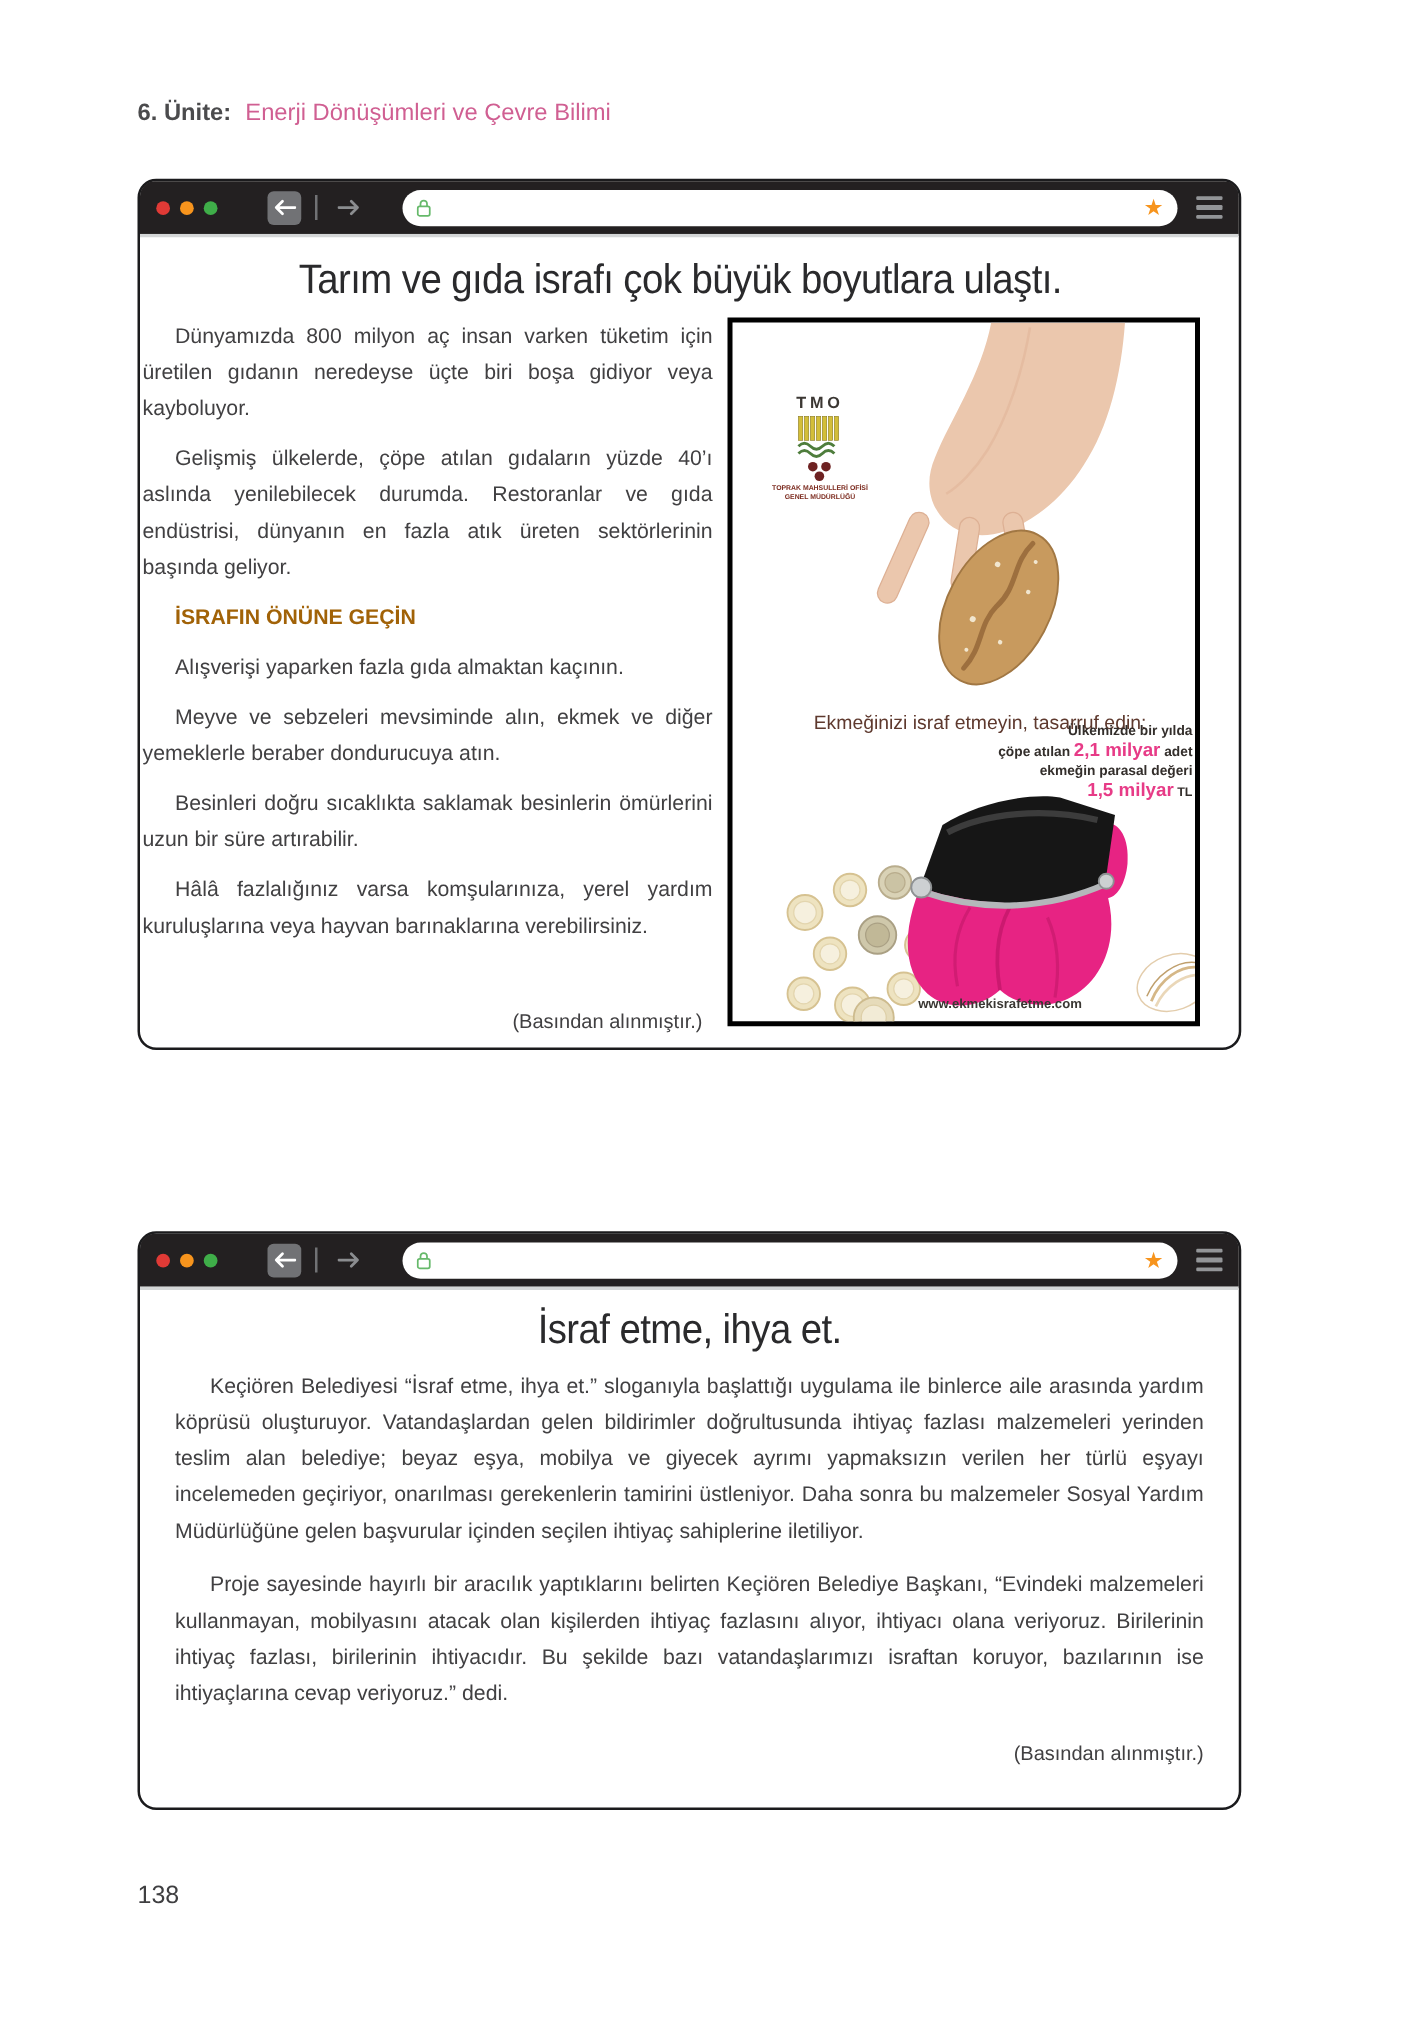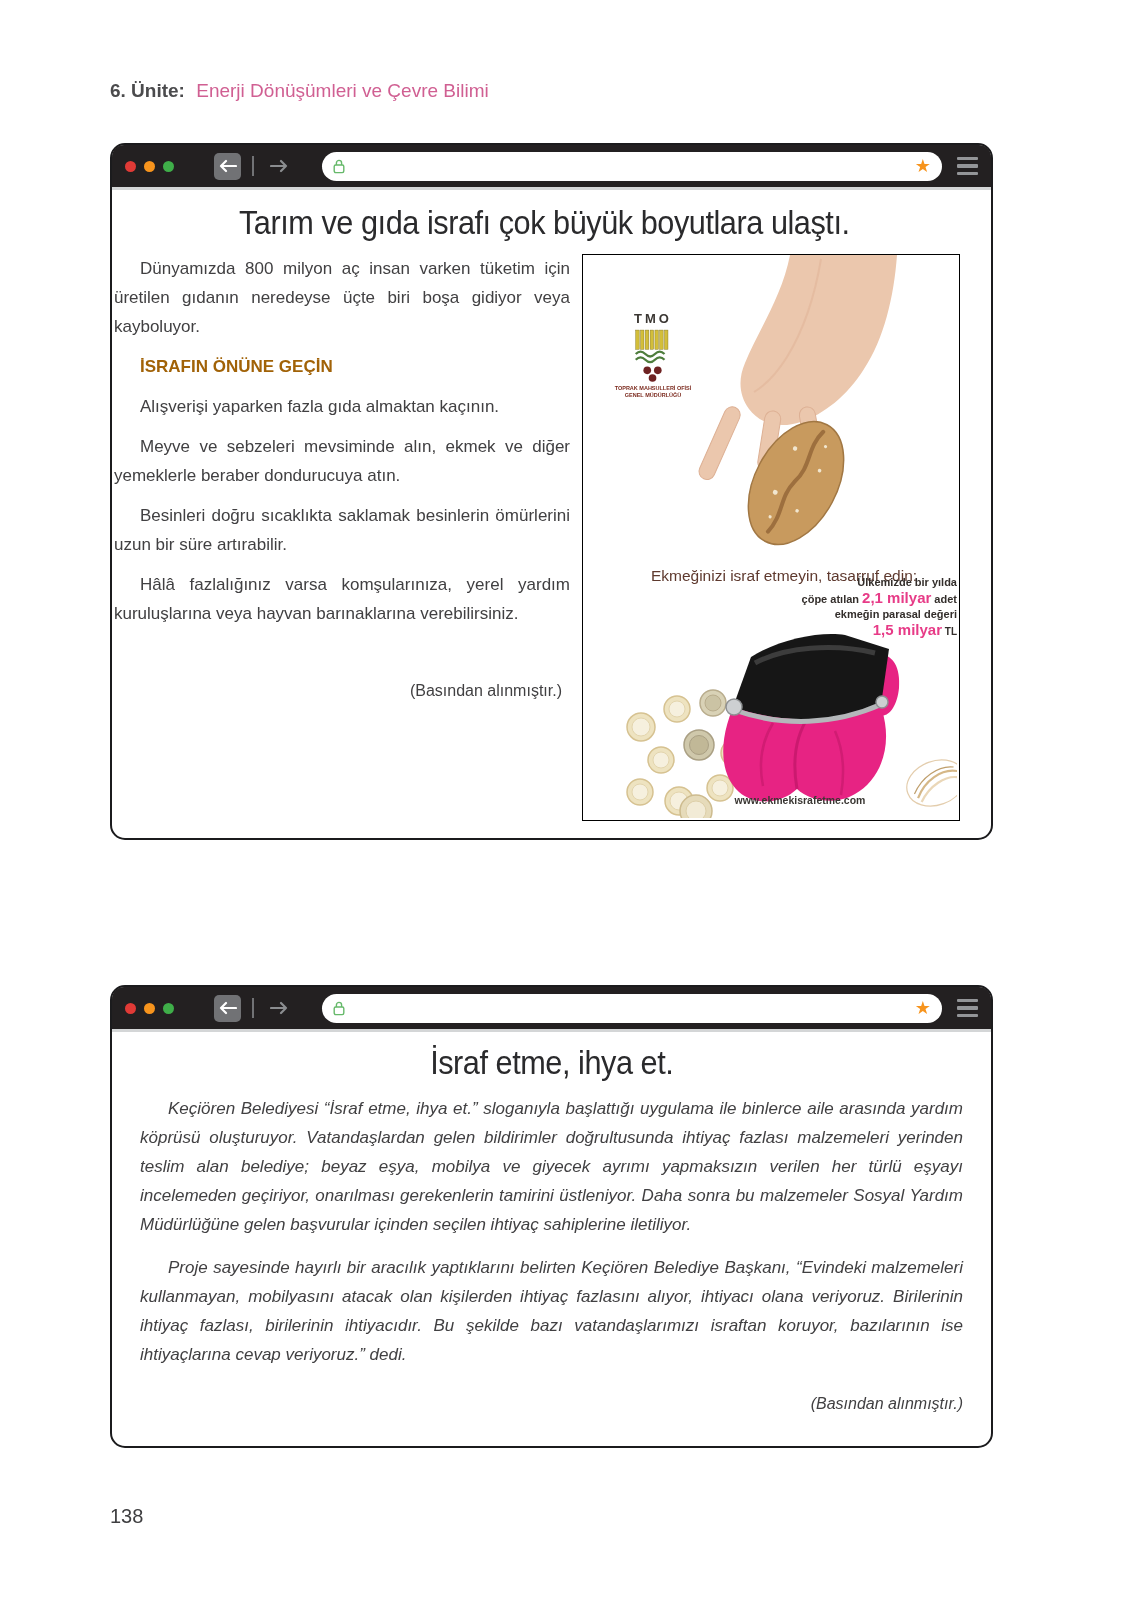--- a/index.html
+++ b/index.html
@@ -56,21 +56,21 @@
 
   .cols { display:flex; gap:12px; }
   .col-text { width:456px; font-size:17px; line-height:29px; text-align:justify; color:#414042; }
   .col-text p { margin:0 0 11px; text-indent:26px; }
   .subhead { font-weight:700; color:#a16207; }
   .source-line { text-align:right; font-size:16px; color:#414042; }
   #window1 .source-line { margin-top:48px; padding-right:8px; text-indent:0; }
 
   
   .poster {
-    width:378px; height:567px; border:1px solid #000000; background:#fff;
+    width:378px; height:567px; border:4px solid #000000; background:#fff;
     position:relative; overflow:hidden; flex-shrink:0;
   }
   .poster-art { position:absolute; left:0; top:0; }
   .tmo-block { position:absolute; left:14px; top:56px; width:112px; text-align:center; z-index:2; }
   .tmo-title { font-size:13px; font-weight:700; letter-spacing:3px; color:#3b3733; }
   .tmo-emblem { display:block; margin:2px auto 3px; }
   .tmo-caption { font-size:5.5px; font-weight:700; color:#7c2b1f; line-height:1.35; }
   .poster-headline {
     position:absolute; left:28px; right:2px; top:295px; text-align:center;
     font-size:15.5px; color:#5e392e; z-index:2;margin-top:17px;
@@ -81,21 +81,21 @@
   }
   .poster-stats .hl { color:#e73b87; font-size:15px; }
   .poster-stats .tl { font-size:10px; }
   .poster-url {
     position:absolute; left:58px; right:0; top:539px; text-align:center;
     font-size:10.5px; font-weight:700; color:#3a3733; z-index:2;
   }
 
   
   #window2 .window-body { padding:10px 28px 0 28px; }
-  .full-text { font-size:17px; line-height:29px; text-align:justify; color:#414042;font-style:italic; }
+  .full-text { font-size:17px; line-height:29px; text-align:justify; color:#414042; }
   .full-text p { margin:0 0 14px; text-indent:28px; }
   #window2 .source-line { margin-top:20px; }
 
   .page-number { position:absolute; left:110px; top:1505px; font-size:20px; color:#3f3f41; }
 </style>
 </head>
 <body>
 
 <div class="page-header">
   <span class="unit-label">6. Ünite:</span>
@@ -131,20 +131,21 @@
         <i></i>
       </span>
   </div>
 
   <div class="window-body">
     <h1 class="article-title"><span class="condensed">Tarım ve gıda israfı çok büyük boyutlara ulaştı.</span></h1>
 
     <div class="cols">
       <div class="col-text">
         <p>Dünyamızda 800 milyon aç insan varken tüketim için üretilen gıdanın neredeyse üçte biri boşa gidiyor veya kayboluyor.</p>
+        <p>Gelişmiş ülkelerde, çöpe atılan gıdaların yüzde 40’ı aslında yenilebilecek durumda. Restoranlar ve gıda endüstrisi, dünyanın en fazla atık üreten sektörlerinin başında geliyor.</p>
         <p class="subhead">İSRAFIN ÖNÜNE GEÇİN</p>
         <p>Alışverişi yaparken fazla gıda almaktan kaçının.</p>
         <p>Meyve ve sebzeleri mevsiminde alın, ekmek ve diğer yemeklerle beraber dondurucuya atın.</p>
         <p>Besinleri doğru sıcaklıkta saklamak besinlerin ömürlerini uzun bir süre artırabilir.</p>
         <p>Hâlâ fazlalığınız varsa komşularınıza, yerel yardım kuruluşlarına veya hayvan barınaklarına verebilirsiniz.</p>
         <p class="source-line">(Basından alınmıştır.)</p>
       </div>
 
       <div class="poster">
         <svg class="poster-art" width="374" height="563" viewBox="0 0 374 563">

